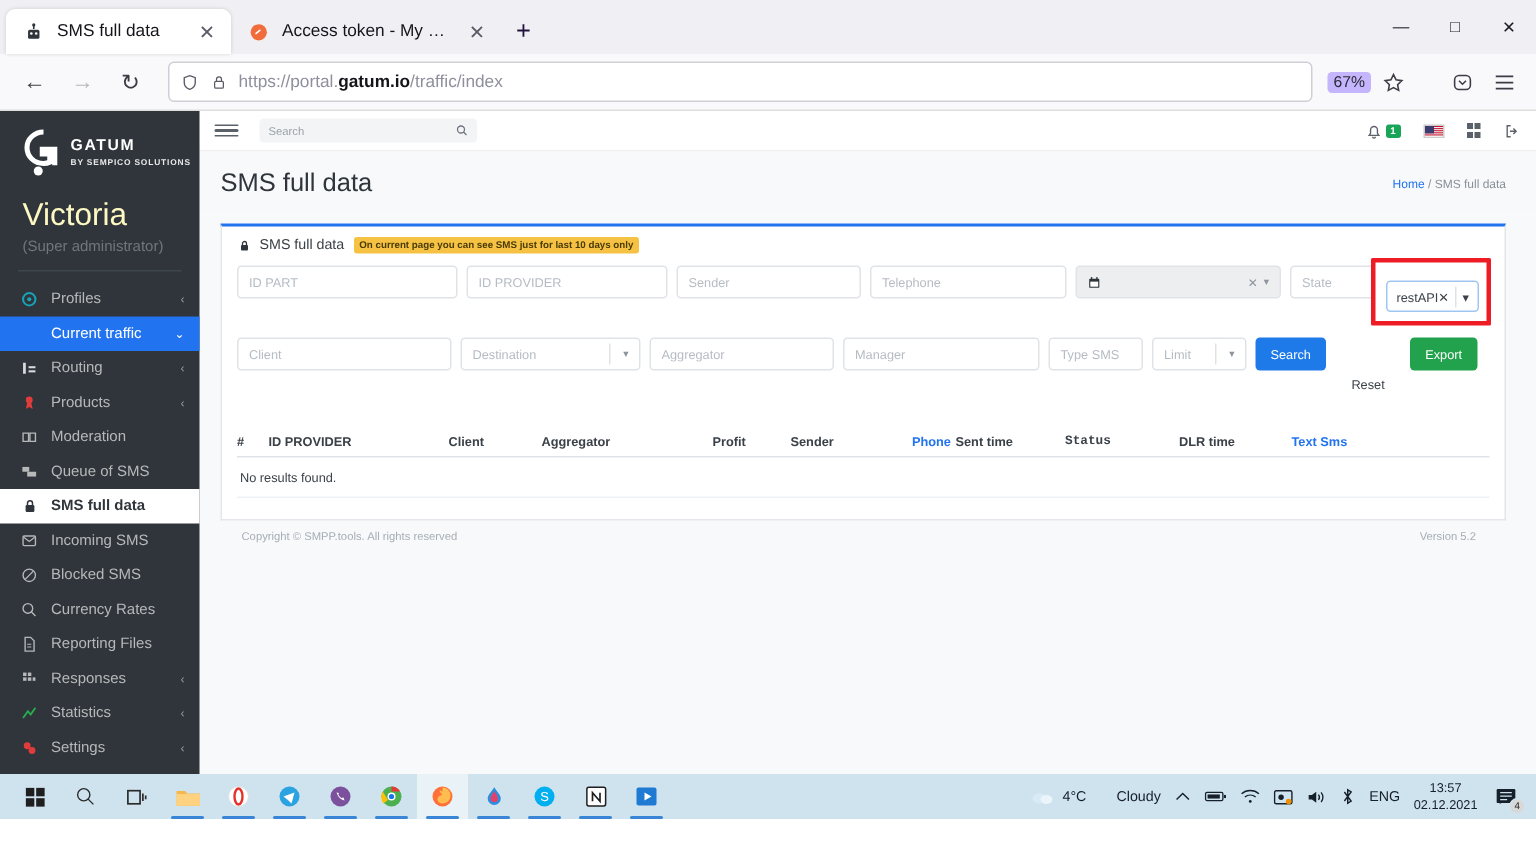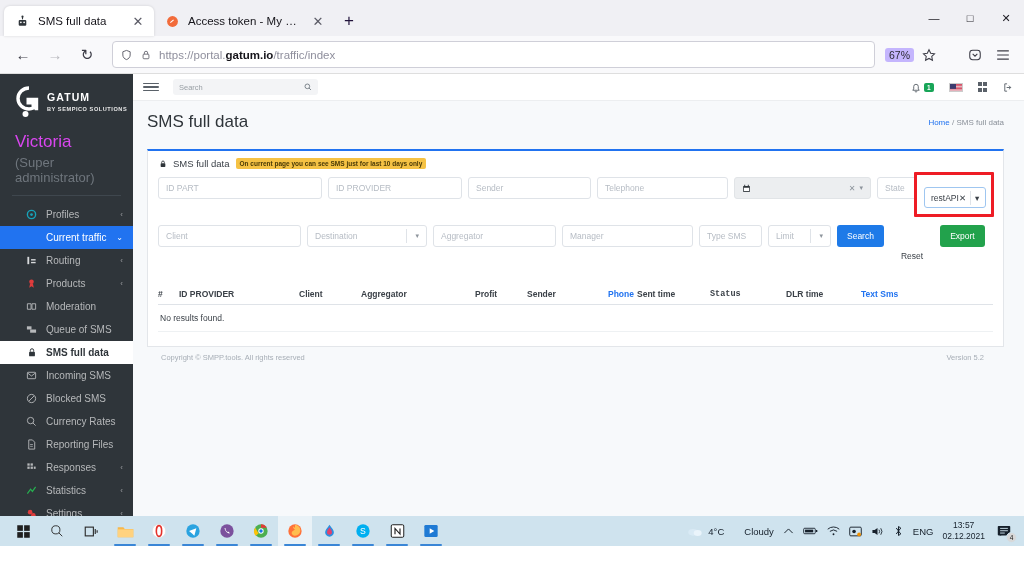--- a/index.html
+++ b/index.html
@@ -52,25 +52,25 @@
   
   .viewport { width: 1024px; height: 472px; display: flex; background: #ffffff; position: relative; }
 
   
   .sidebar { width: 133px; background: #2f353a; color: #c8c9cb; flex: 0 0 133px; position: relative; }
   .brand { display: flex; align-items: center; gap: 7px; padding: 11px 0 8px 12px; }
   .brand-logo { width: 28px; height: 34px; position: relative; }
   .brand-text { line-height: 1.1; }
   .brand-name { font-size: 10.5px; font-weight: 700; letter-spacing: 1.1px; color: #fff; }
   .brand-sub { font-size: 5.6px; font-weight: 700; letter-spacing: .55px; color: #e8e8e8; margin-top: 2px; }
-  .user-name { font-size: 17px; color: #d946ef; padding: 5px 0 0 15px; font-weight: 400; }
-  .user-role { font-size: 13px; color: #6f767d; padding: 3px 0 10px 15px; }
+  .user-name { font-size: 21px; color: #fef9c3; padding: 5px 0 0 15px; font-weight: 400; }
+  .user-role { font-size: 10px; color: #6f767d; padding: 3px 0 10px 15px; }
   .side-sep { height: 1px; background: #3f474e; margin: 0 12px 7px 12px; }
   .nav-item {
-    display: flex; align-items: center; height: 23px; padding: 0 10px 0 25px;
+    display: flex; align-items: center; height: 23px; padding: 0 10px 0 13px;
     font-size: 10px; color: #b6b8ba; gap: 8px; position: relative;
   }
   .nav-item .nav-ic { width: 13px; flex: 0 0 13px; display:flex; align-items:center; justify-content:center; font-size: 10px; }
   .nav-item .nav-label { flex: 1; white-space: nowrap; }
   .nav-item .caret { font-size: 8px; color: #9a9ca0; }
   .nav-item.active { background: #2173f0; color: #ffffff; }
   .nav-item.active .caret { color: #ffffff; }
   .nav-item.current { background: #ffffff; color: #2f353a; font-weight: 600; }
   .nav-item.current .nav-ic { color: #2f353a; }
 
@@ -107,21 +107,21 @@
   .fld {
     height: 22px; border: 1px solid #dfe3e8; border-radius: 3px; background: #fff;
     font-size: 8.5px; color: #b6bcc4; display: flex; align-items: center; padding: 0 7px;
   }
   .fld.grey { background: #eceef0; border-color: #e1e4e7; }
   .fld .ph { flex: 1; white-space: nowrap; overflow: hidden; }
   .fld .caret2 { font-size: 7px; color: #8d949c; margin-left: 4px; }
   .fld .clear-x { font-size: 8px; color: #8d949c; margin-left: 4px; }
   .sep-v { width: 1px; height: 14px; background: #dfe3e8; margin: 0 4px; }
 
-  .w-idpart { width: 164px; }
+  .w-idpart { width: 147px; }
   .w-idprov { width: 134px; }
   .w-sender { width: 123px; }
   .w-tel    { width: 131px; }
   .w-date   { width: 137px; }
   .w-state  { width: 62px; }
   .w-client { width: 143px; }
   .w-dest   { width: 120px; }
   .w-aggr   { width: 123px; }
   .w-mgr    { width: 131px; }
   .w-type   { width: 63px; }

